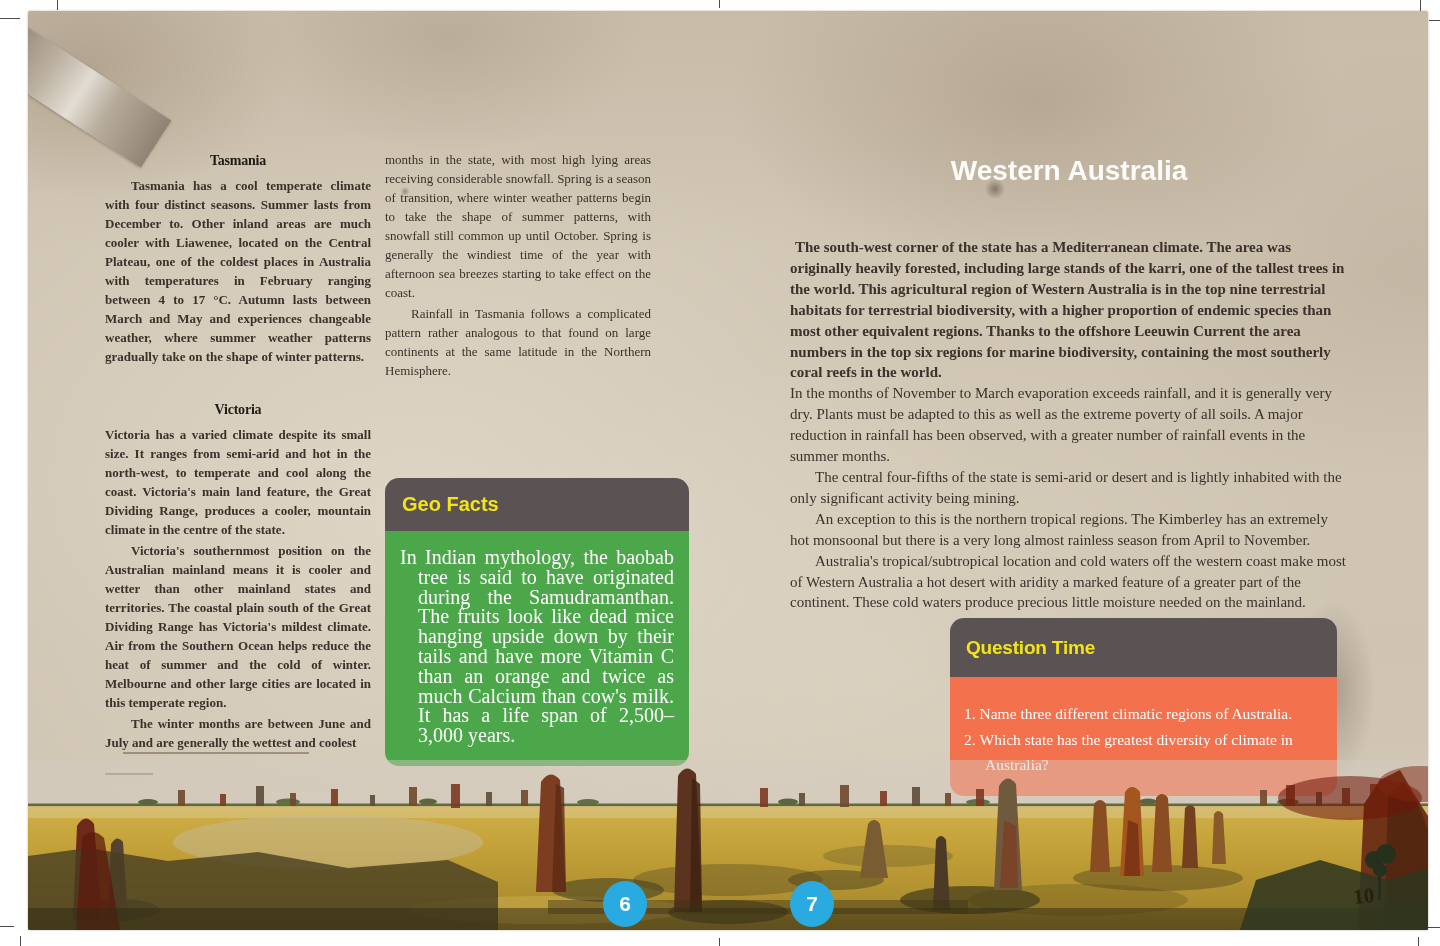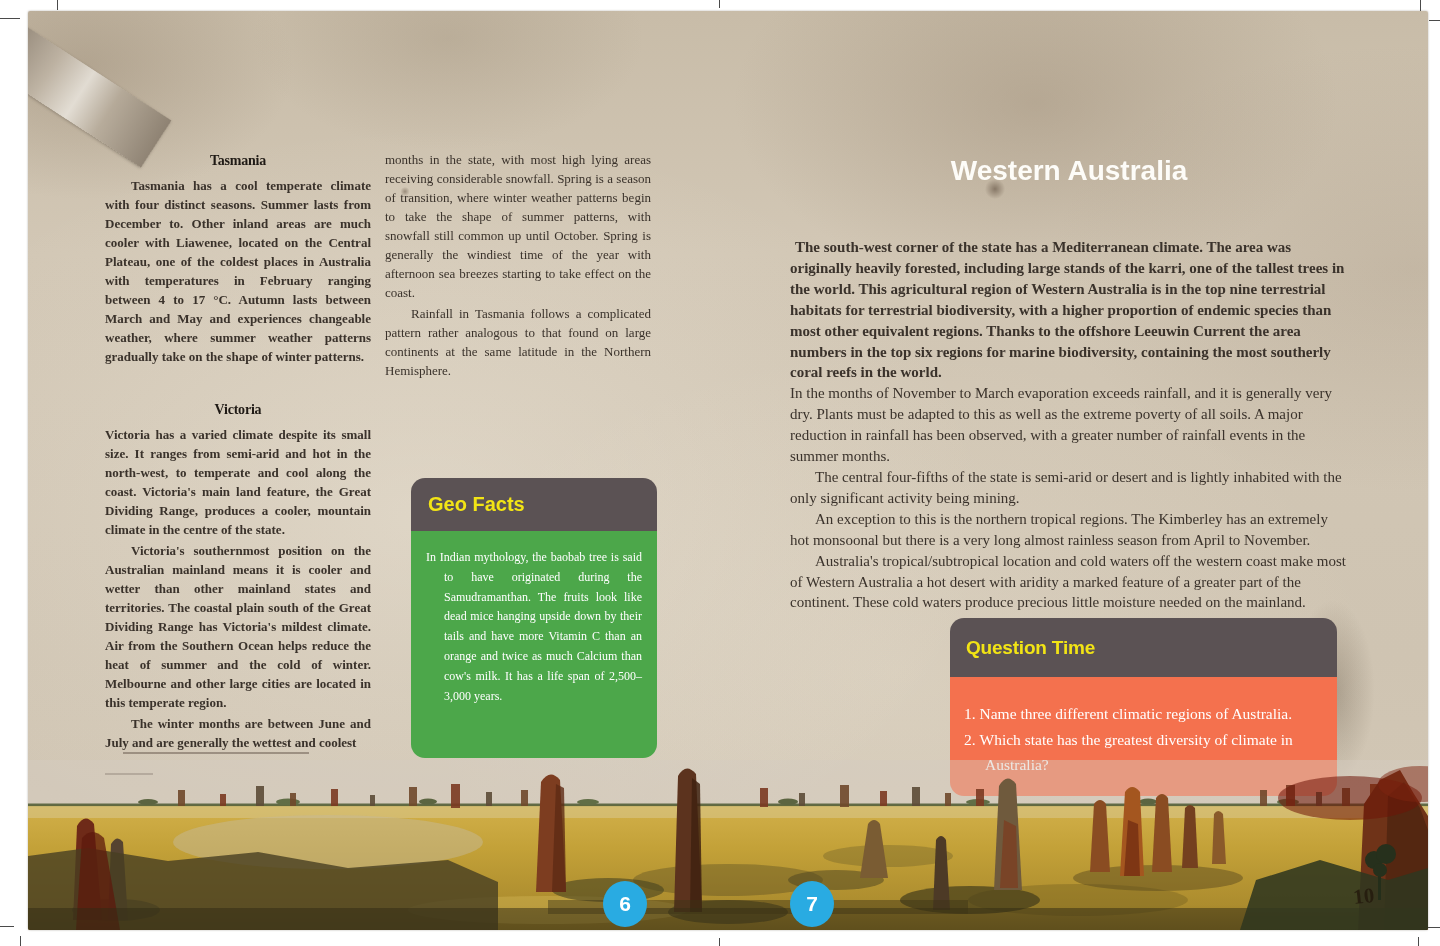--- a/index.html
+++ b/index.html
@@ -47,25 +47,25 @@
   .col1 .sec2{margin-top:36px;}
   .col1 p{margin-bottom:2px;font-weight:bold;}
   .col2{left:357px;top:139px;width:266px;}
   .col2 p + p{margin-top:2px;}
   
   .pen{position:absolute;border-bottom:2px solid rgba(88,74,62,0.45);}
   
   .panel{position:absolute;}
   .panel-header{background:#5b5254;border-radius:14px 14px 0 0;display:flex;align-items:center;}
   .panel-title{font-family:"Liberation Sans",sans-serif;font-weight:700;color:#f2e415;}
-  .geo-facts{left:357px;top:467px;width:246px;margin-left:26px;}
+  .geo-facts{left:357px;top:467px;width:304px;}
   .geo-facts .panel-header{height:53px;padding:0 17px;}
   .geo-facts .panel-title{font-size:20px;}
   .geo-body{background:#4ca74a;border-radius:0 0 14px 14px;padding:17px 15px 20px;min-height:190px;}
-  .geo-body p{font-size:12px;line-height:19.8px;color:#ffffff;text-align:justify;
+  .geo-body p{font-size:20px;line-height:19.8px;color:#ffffff;text-align:justify;
     margin:0;padding-left:18px;text-indent:-18px;}
   
   .wa-heading{position:absolute;left:762px;top:144px;width:558px;text-align:center;
     font-family:"Liberation Sans",sans-serif;font-weight:700;font-size:28px;color:#fdfcf8;}
   .right-col{left:762px;top:226px;width:558px;}
   .right-col p{font-size:15px;line-height:20.9px;text-align:left;}
   .right-col p.indent{text-indent:25px;}
   .right-col p.indent-sm{text-indent:5px;font-weight:bold;}
   
   .question-time{left:922px;top:607px;width:387px;}

